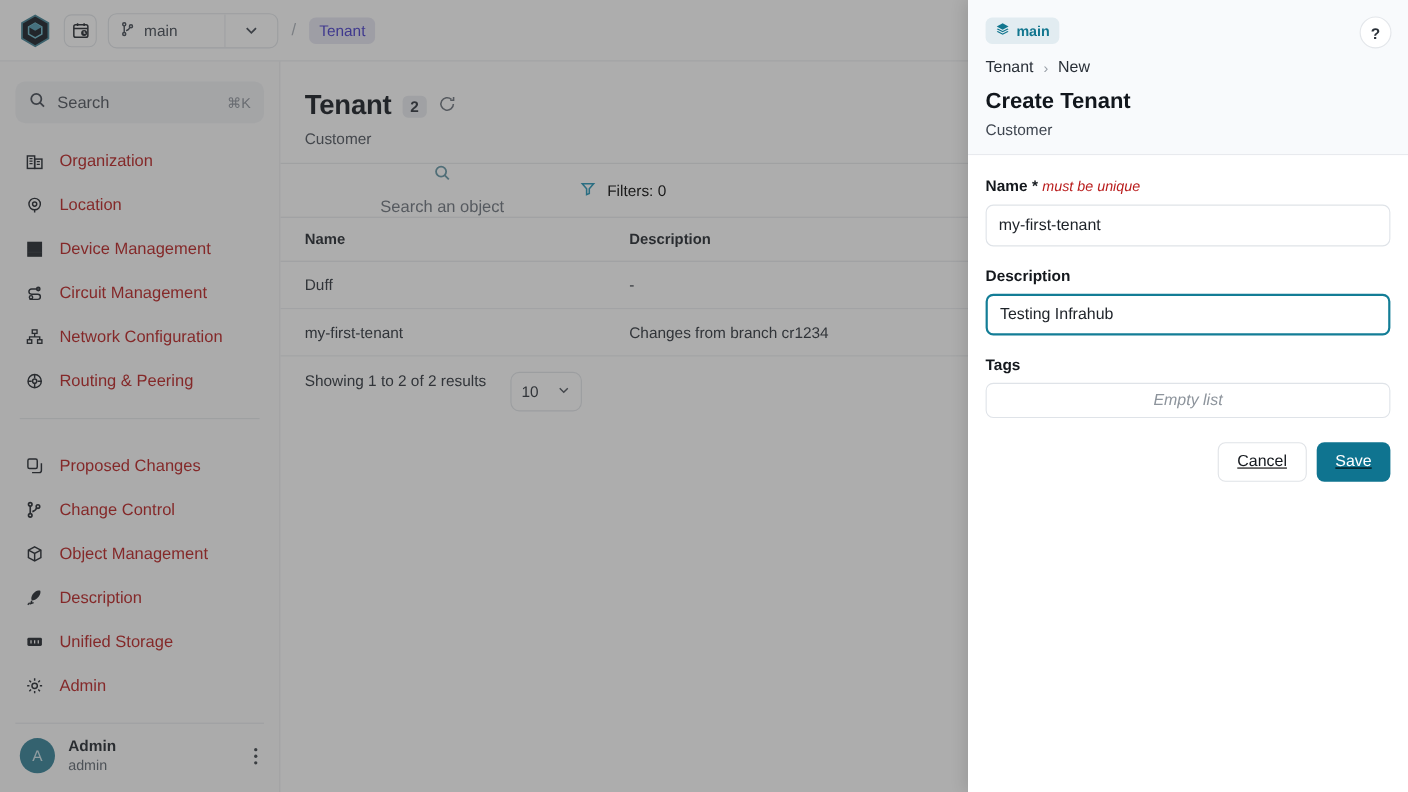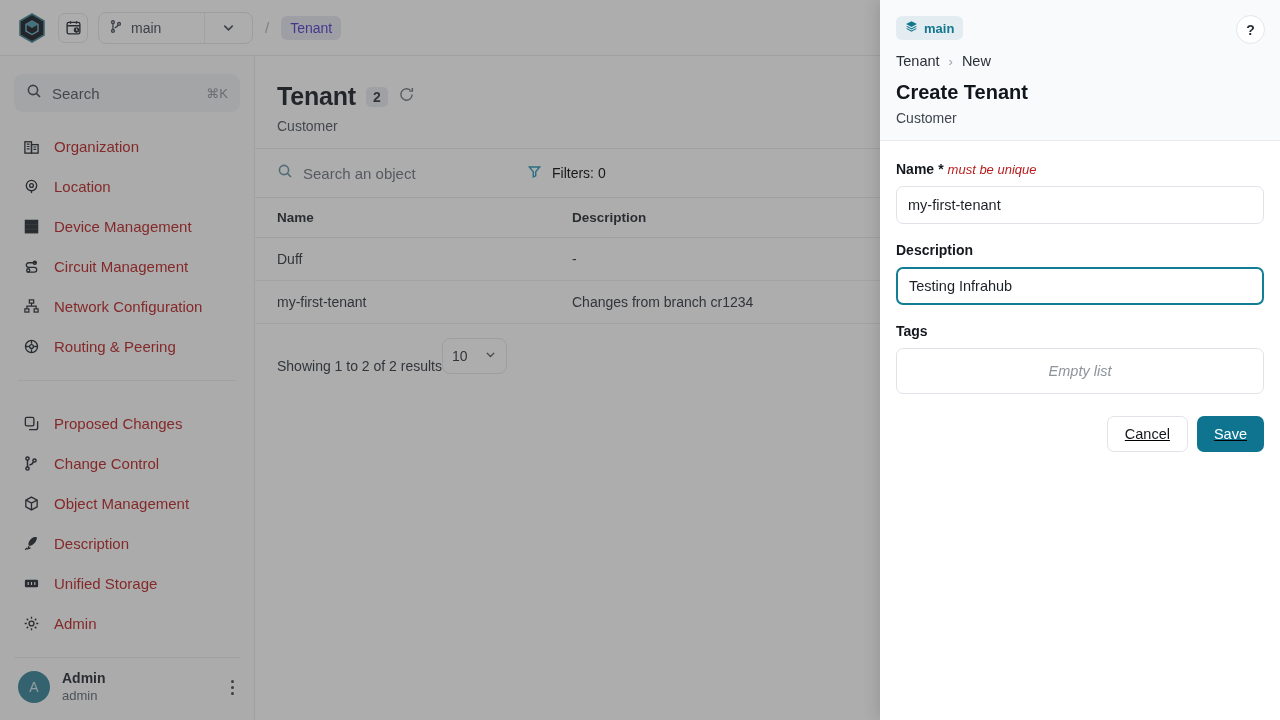--- a/index.html
+++ b/index.html
@@ -82,34 +82,34 @@
   .page-title { font-size: 25px; font-weight: bold; color: #11161c; letter-spacing: -0.2px; }
   .count-badge {
     background: #e9ebef; color: #2a3038; font-size: 14px; font-weight: bold;
     border-radius: 5px; padding: 2px 7px;
   }
   .page-sub { font-size: 14px; color: #4a5059; margin-top: 7px; }
   .toolbar {
     height: 50px; border-top: 1px solid #e6e8eb; border-bottom: 1px solid #e6e8eb;
     display: flex; align-items: center; padding: 0 22px; gap: 0;
   }
-  .tb-search { display: flex; align-items: center; gap: 10px; width: 250px; }
+  .tb-search { display: flex; align-items: center; gap: 10px; width: 250px; flex-direction: column; }
   .tb-search .ph { font-size: 15px; color: #6a717a; }
   .tb-filters { display: flex; align-items: center; gap: 10px; font-size: 14px; color: #000000; }
 
   table.objtable { width: 100%; border-collapse: collapse; }
   table.objtable th {
     text-align: left; font-size: 13.5px; font-weight: bold; color: #1d2228;
     padding: 12px 22px; border-bottom: 1px solid #e6e8eb;
   }
   table.objtable td {
     font-size: 14px; color: #2a3038; padding: 13px 22px; border-bottom: 1px solid #eceef1;
   }
   .col-name { width: 295px; }
-  .pager { display: flex; align-items: flex-end; padding: 14px 22px; }
+  .pager { display: flex; align-items: flex-start; gap: 22px; padding: 14px 22px; }
   .pager-text { font-size: 14px; color: #2a3038; }
   .pager-select {
     width: 65px; height: 36px; border: 1px solid #e2e5e9; border-radius: 8px; background: #fff;
     display: flex; align-items: center; justify-content: space-between; padding: 0 9px;
     font-size: 14px; color: #2a3038;
   }
 
   
   .backdrop {
     position: absolute; top: 0; left: 0; width: 880px; height: 720px;
@@ -148,21 +148,21 @@
   .field-label { font-size: 14px; font-weight: bold; color: #14181d; margin-bottom: 9px; }
   .field-label .req { color: #14181d; }
   .field-hint { font-style: italic; font-weight: normal; color: #b91c1c; font-size: 13px; margin-left: 4px; }
   .input {
     width: 100%; height: 38px; border: 1px solid #dfe3e8; border-radius: 7px;
     background: #fff; display: flex; align-items: center; padding: 0 11px;
     font-size: 14.5px; color: #1d2228;
   }
   .input.focused { border: 2px solid #137d96; }
   .taglist {
-    width: 100%; height: 46px; border: 1px solid #dfe3e8; border-radius: 7px;
+    width: 100%; height: 32px; border: 1px solid #dfe3e8; border-radius: 7px;
     display: flex; align-items: center; justify-content: center;
     font-size: 14.5px; font-style: italic; color: #8d949c;
   }
   .panel-actions { display: flex; justify-content: flex-end; gap: 9px; margin-top: 22px; text-decoration: underline; }
   .btn {
     height: 36px; border-radius: 7px; font-size: 14.5px; display: flex;
     align-items: center; justify-content: center; padding: 0 17px;
   }
   .btn-cancel { background: #fff; border: 1px solid #e0e3e7; color: #14181d; }
   .btn-save { background: #0f7490; color: #ffffff; }

